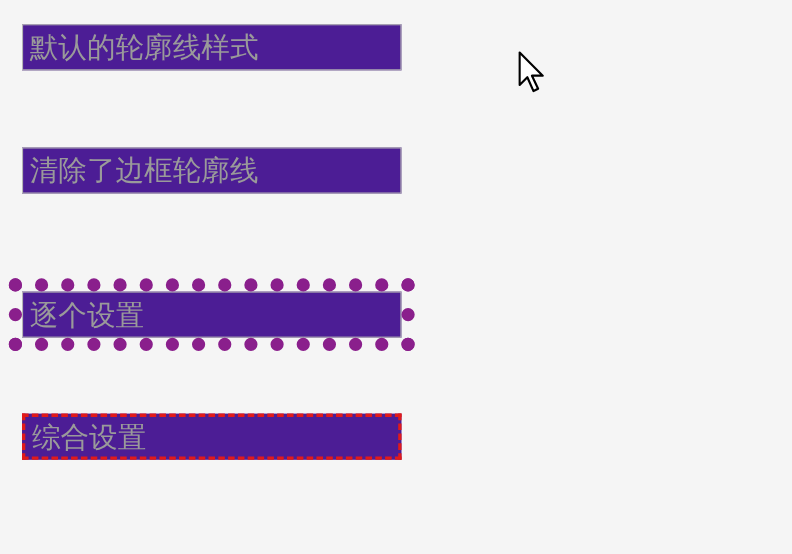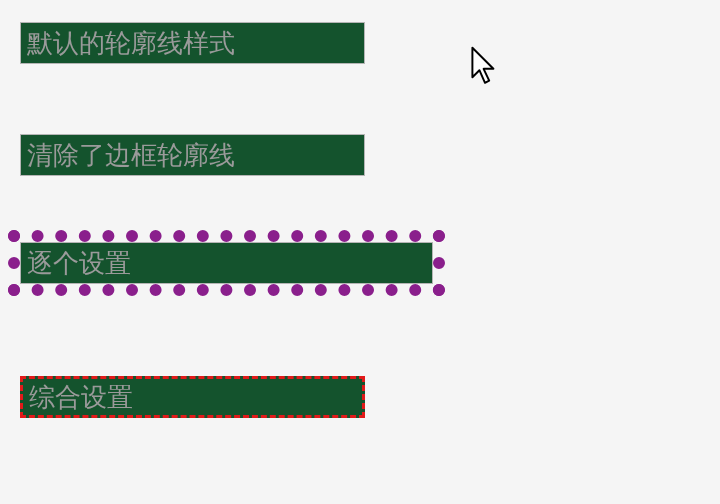--- a/index.html
+++ b/index.html
@@ -11,40 +11,40 @@
     font-family: "Microsoft YaHei", "PingFang SC", sans-serif;
     position: relative;
   }
   .field {
     position: absolute;
     height: 42px;
     display: flex;
     align-items: center;
     font-size: 26px;
     color: #9a9a9a;
-    background: #14532d;
+    background: #4c1d95;
     box-sizing: border-box;
     padding: 0 6px;
     border: 1px solid #b5b5b5;
   }
   .f1 {
     left: 20px;
     top: 22px;
     width: 345px;
   }
   .f2 {
     left: 20px;
     top: 134px;
     width: 345px;
     align-items: center;
   }
   .f3 {
     left: 20px;
-    top: 242px;
-    width: 413px;
+    top: 265px;
+    width: 345px;
     outline: 12px dotted #8a1f8c;
     outline-offset: 0px;
   }
   .f4 {
     left: 20px;
     top: 376px;
     width: 345px;
     border: 3px dashed #e11a1a;
     color: #9a9a9a;
     font-family: Liberation Mono, monospace;

